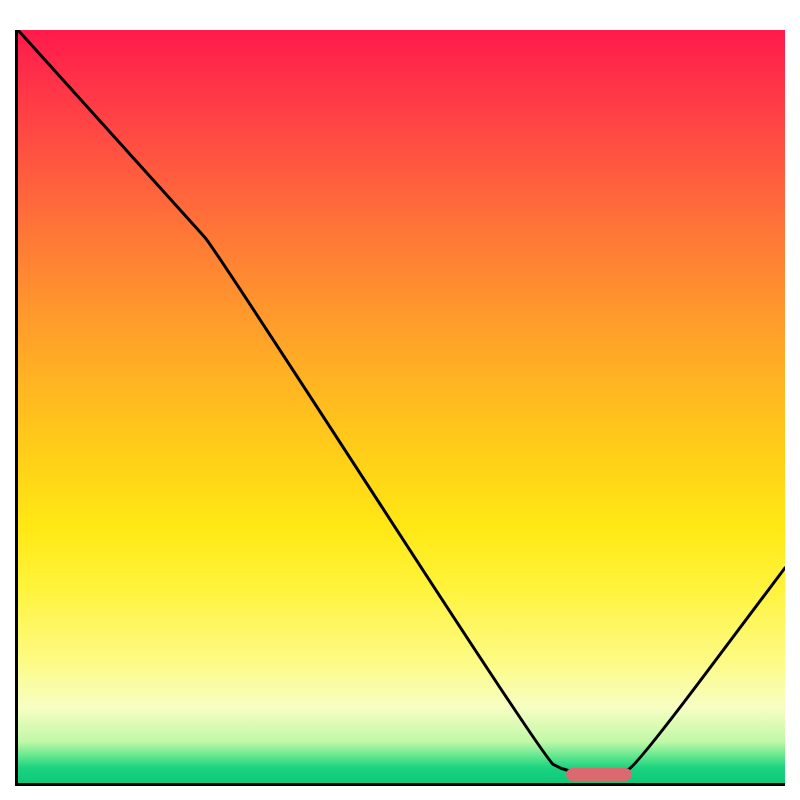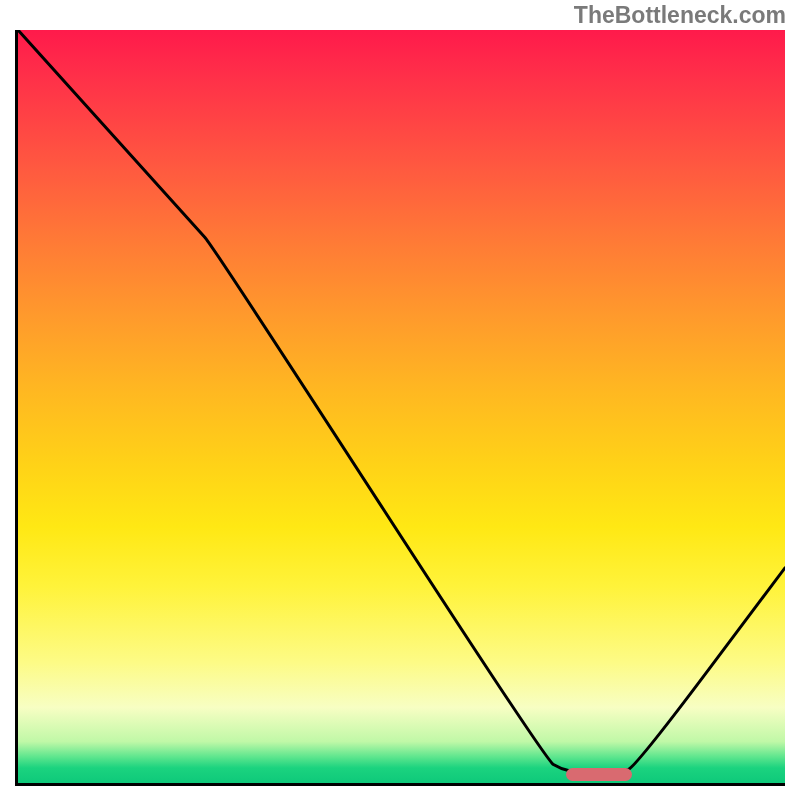--- a/index.html
+++ b/index.html
@@ -74,21 +74,20 @@
     height: 13px;
     border-radius: 6px;
     background: #d96a70;
   }
 </style>
 </head>
 <body>
 
 <div class="stage">
 
-  <div class="watermark">TheBottleneck.com</div>
 
   <div class="plot-frame">
     <div class="gradient-bg"></div>
 
     <svg class="curve" viewBox="0 0 770 756" preserveAspectRatio="none">
       <path d="M 0 0 Q 0 0 90 100 Q 180 200 187.5 208 Q 195 216 362.5 474.5 Q 530 733 537.5 737.5 Q 545 742 552.5 743.5 Q 560 745 582.5 745 Q 605 745 612.5 742.5 Q 620 740 695 640 T 770 540" fill="none" stroke="#000000" stroke-width="3" stroke-linejoin="round" stroke-linecap="round"></path>
     </svg>
 
     <div class="marker" style="left: 548px; top: 738px; width: 66px; height: 13px; background: rgb(217, 106, 112); border-radius: 6.5px;"></div>
   </div>

